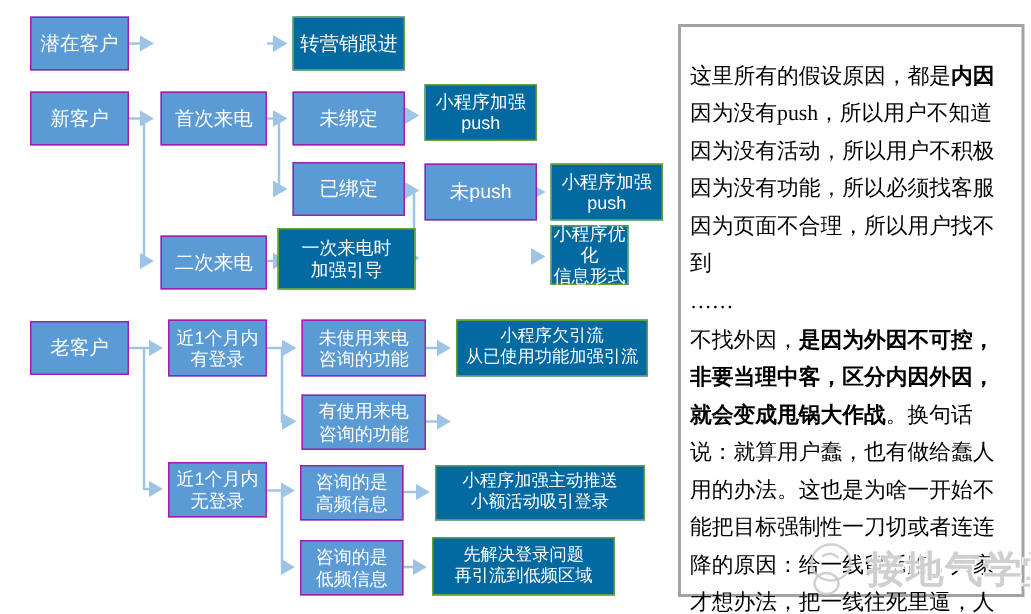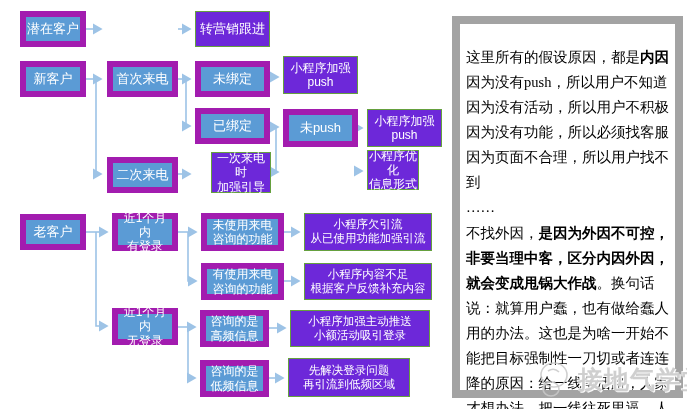--- a/index.html
+++ b/index.html
@@ -1,27 +1,27 @@
 <!DOCTYPE html>
 <html><head>
 <meta charset="utf-8">
 <style>
   html,body{margin:0;padding:0;background:#fff;}
   .stage{position:relative;width:687px;height:409px;background:#ffffff;
          font-family:"Liberation Sans","DejaVu Sans",sans-serif;overflow:hidden;}
   .connectors{position:absolute;left:0;top:0;width:687px;height:409px;z-index:1;}
   .node{position:absolute;z-index:2;display:flex;align-items:center;justify-content:center;
         text-align:center;color:#ffffff;white-space:pre-line;line-height:1.18;box-sizing:border-box;}
-  .b{background:#5B9BD5;border:6px solid #a21caf;}
-  .g{background:#6d28d9;border:1px solid #65a03e;}
+  .b{background:#5B9BD5;border:1px solid #a21caf;}
+  .g{background:#0369a1;border:1px solid #65a03e;}
   .fs13{font-size:13px;}
   .fs12{font-size:12px;}
   .fs11{font-size:11.5px;}
   .panel{position:absolute;left:452px;top:16px;width:231px;height:382px;z-index:2;
-         border:8px solid #a3a3a3;background:#ffffff;box-sizing:border-box;
+         border:2px solid #a3a3a3;background:#ffffff;box-sizing:border-box;
          padding:21px 5px 0 6px;color:#000;
          font-family:"Liberation Serif","DejaVu Serif",serif;font-size:14.5px;}
   .panel p{margin:0;line-height:25px;}
   .panel .pflow{margin-top:1px;}
   .panel b{font-weight:bold;}
   .watermark{position:absolute;left:534px;top:358px;z-index:5;display:flex;align-items:center;gap:2px;}
   .wm-logo{flex:0 0 auto;}
   .wm-text{font-size:25px;font-weight:bold;letter-spacing:1px;
            color:rgba(200,200,200,0.88);
            text-shadow:1px 1px 0 rgba(255,255,255,0.95),-1px -1px 0 rgba(255,255,255,0.85);
@@ -70,36 +70,34 @@
   <div class="node b fs13" style="left:20px;top:61px;width:66px;height:36px">新客户</div>
   <div class="node b fs13" style="left:107px;top:61px;width:71px;height:36px">首次来电</div>
   <div class="node b fs13" style="left:195px;top:61px;width:75px;height:36px">未绑定</div>
   <div class="node g fs12" style="left:283px;top:56px;width:75px;height:38px">小程序加强
 push</div>
   <div class="node b fs13" style="left:195px;top:108px;width:75px;height:36px">已绑定</div>
   <div class="node b fs13" style="left:283px;top:109px;width:75px;height:38px">未push</div>
   <div class="node g fs12" style="left:367px;top:109px;width:75px;height:38px">小程序加强
 push</div>
   <div class="node b fs13" style="left:107px;top:157px;width:71px;height:36px">二次来电</div>
-  <div class="node g fs12" style="left:211px;top:152px;width:60px;height:41px">一次来电时
+  <div class="node g fs12" style="left:185px;top:152px;width:92px;height:41px">一次来电时
 加强引导</div>
   <div class="node g fs12" style="left:367px;top:150px;width:52px;height:40px">小程序优化
 信息形式</div>
 
   <div class="node b fs13" style="left:20px;top:214px;width:66px;height:36px">老客户</div>
   <div class="node b fs12" style="left:112px;top:213px;width:66px;height:38px">近1个月内
 有登录</div>
   <div class="node b fs12" style="left:201px;top:213px;width:83px;height:38px">未使用来电
 咨询的功能</div>
   <div class="node g fs11" style="left:304px;top:213px;width:128px;height:38px">小程序欠引流
 从已使用功能加强引流</div>
   <div class="node b fs12" style="left:201px;top:263px;width:83px;height:37px">有使用来电
 咨询的功能</div>
-  <div class="node g fs11" style="left:304px;top:263px;width:128px;height:37px">小程序内容不足
-根据客户反馈补充内容</div>
   <div class="node b fs12" style="left:112px;top:308px;width:66px;height:37px">近1个月内
 无登录</div>
   <div class="node b fs12" style="left:200px;top:310px;width:69px;height:37px">咨询的是
 高频信息</div>
   <div class="node g fs11" style="left:290px;top:310px;width:140px;height:37px">小程序加强主动推送
 小额活动吸引登录</div>
   <div class="node b fs12" style="left:200px;top:360px;width:69px;height:37px">咨询的是
 低频信息</div>
   <div class="node g fs11" style="left:288px;top:358px;width:122px;height:39px">先解决登录问题
 再引流到低频区域</div>

